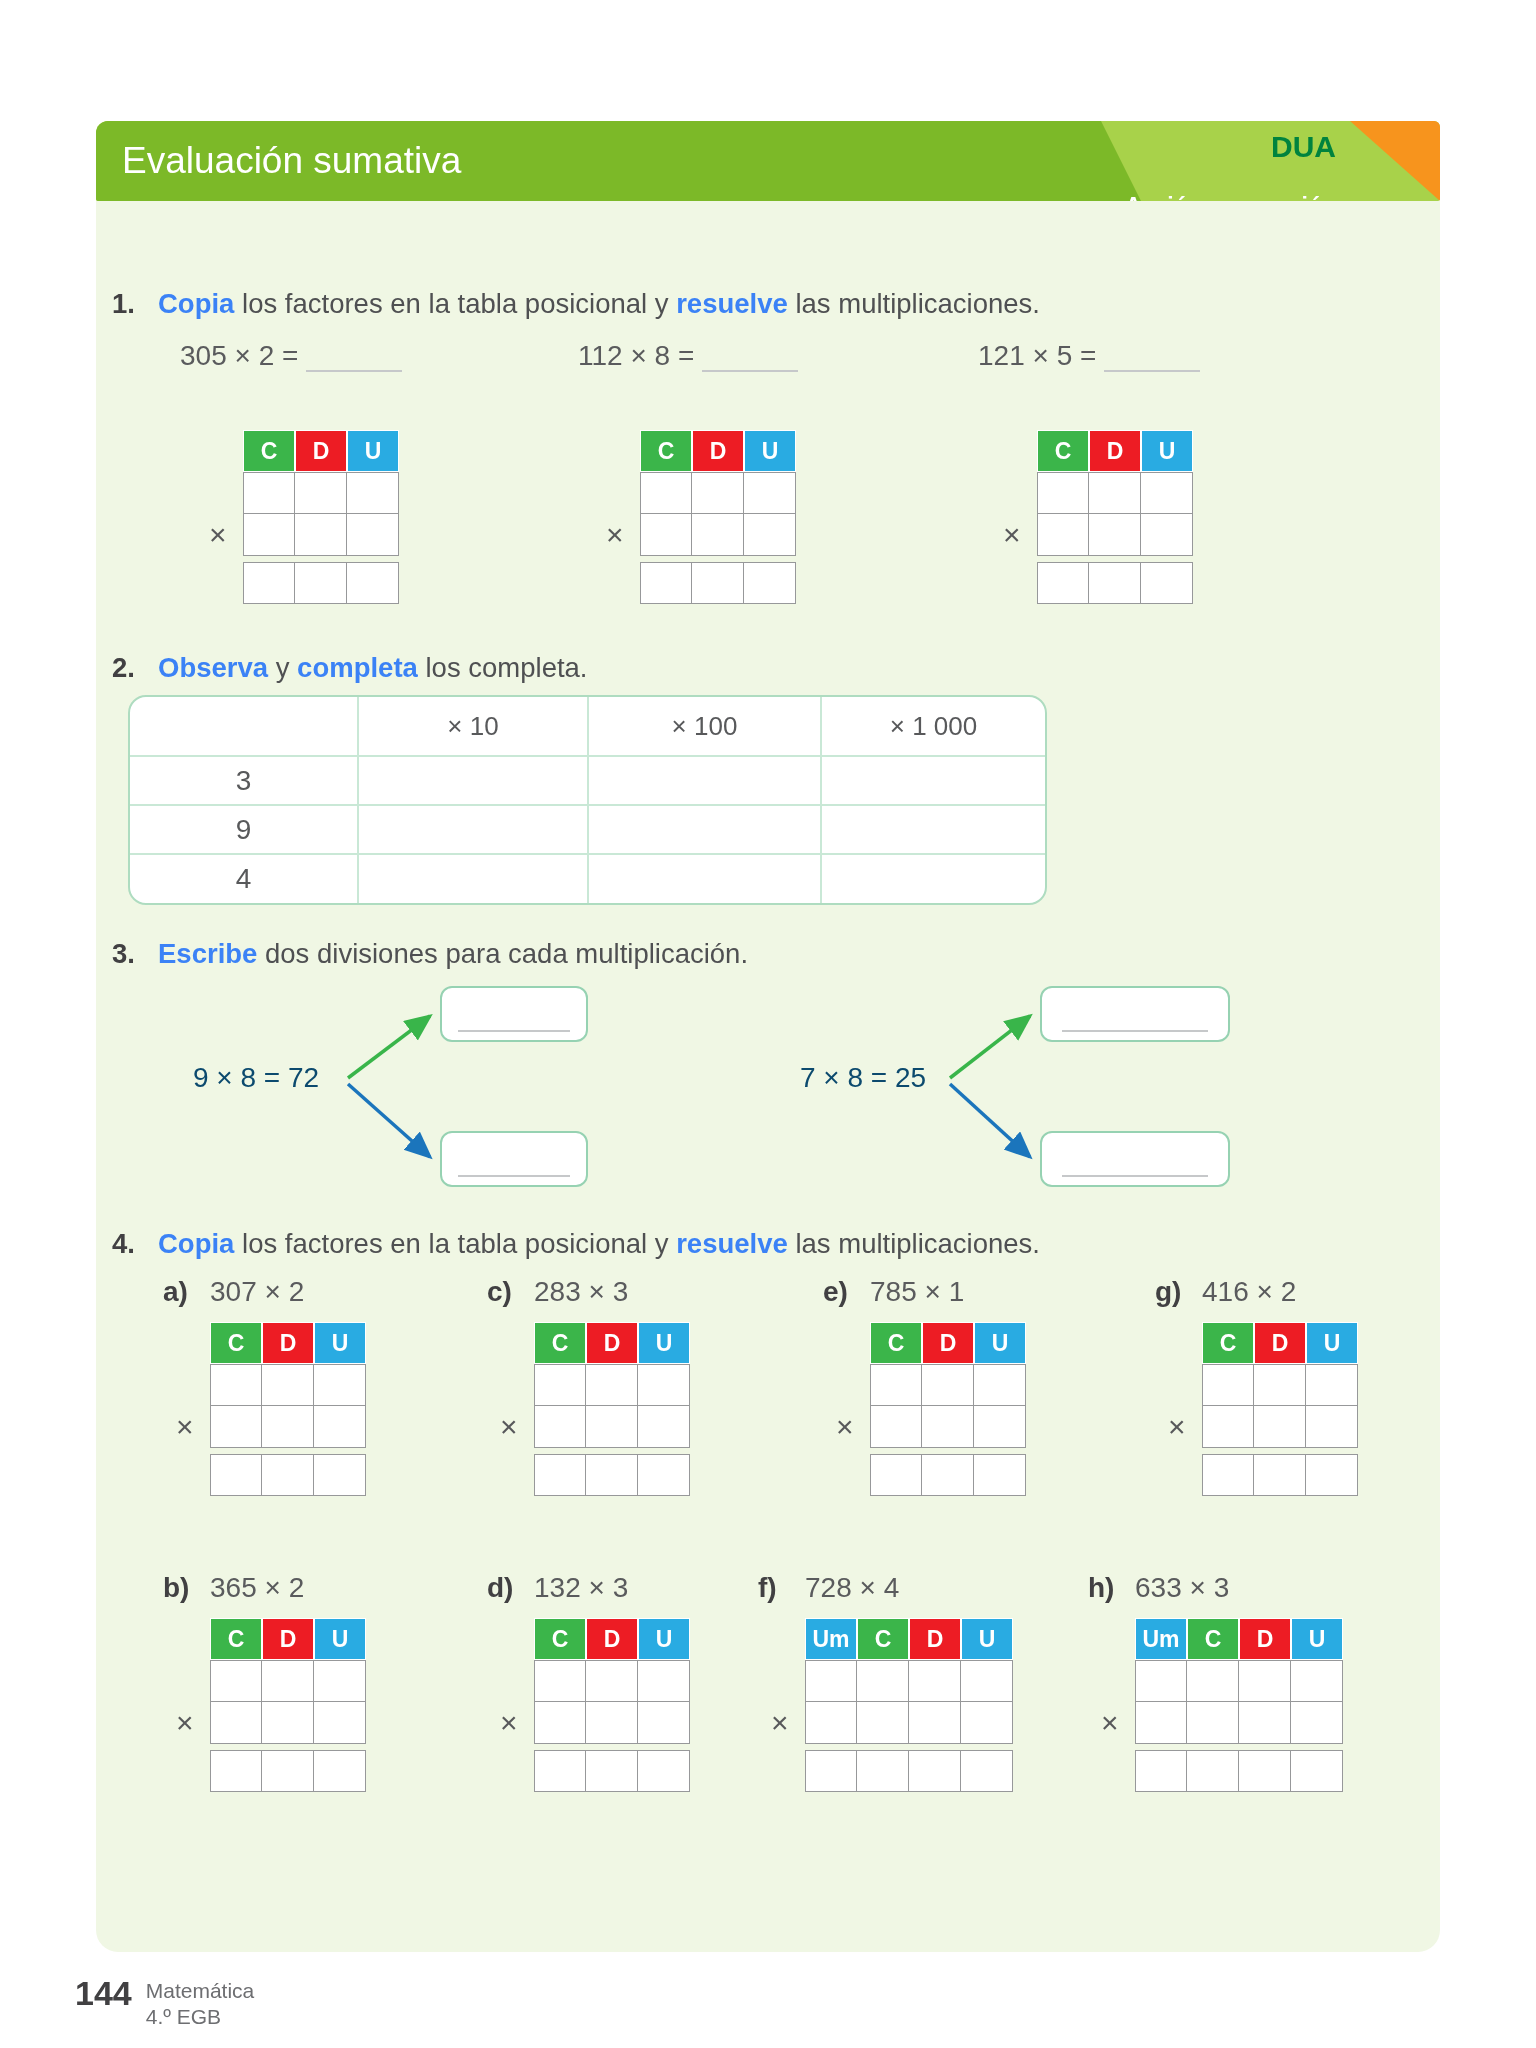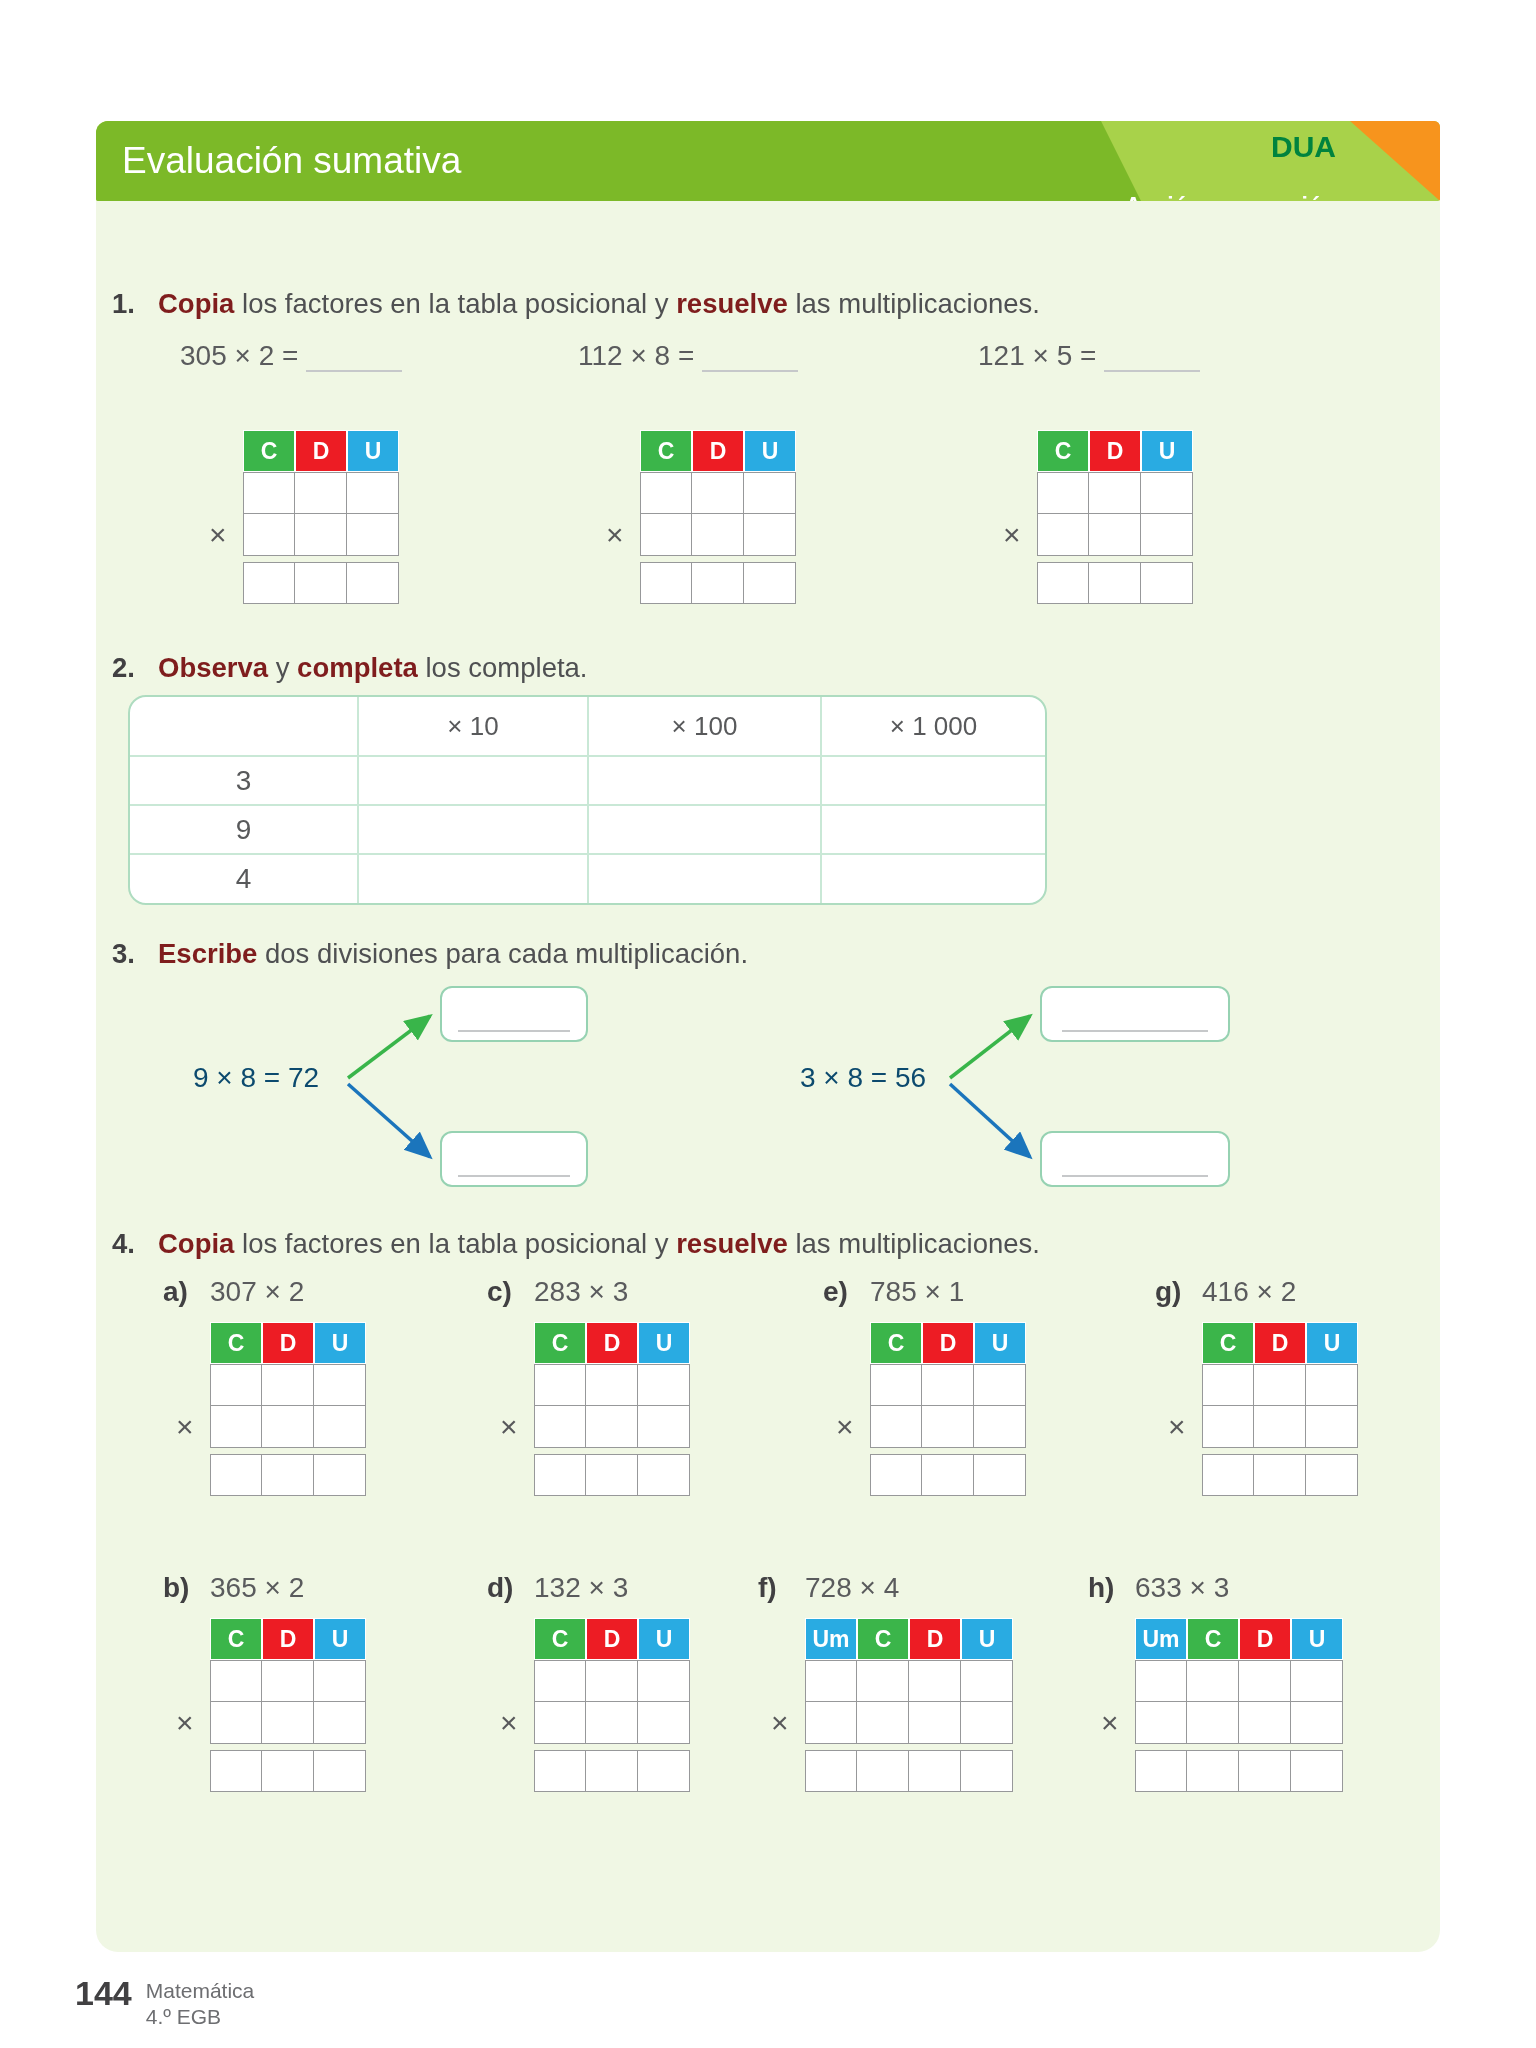--- a/index.html
+++ b/index.html
@@ -20,21 +20,21 @@
   .banner-orange { position:absolute; right:0; top:0; width:120px; height:80px;
                    background:#f7941d; clip-path:polygon(30px 0, 100% 0, 100% 100%); }
 
   
   .panel { position:absolute; left:96px; top:201px; width:1344px; height:1751px;
            background:#f0f7e4; border-radius:0 0 22px 22px; }
 
   
   .inst { position:absolute; left:112px; display:flex; font-size:27.5px; color:#4f5052; }
   .inst .num { font-weight:bold; color:#414042; min-width:46px; }
-  .inst b { color:#7f1d1d; }
+  .inst b { color:#3b82f6; }
 
   
   .prob { position:absolute; display:flex; align-items:flex-end; font-size:28px; color:#5a5b5d; }
   .ansline { display:inline-block; width:96px; height:30px; margin-left:8px;
              border-bottom:2.5px solid #c6c8ca; }
 
   
   .pt-wrap { position:absolute; }
   .pt-times { position:absolute; left:-34px; top:88px; font-size:30px; color:#58595b; }
   .pt-head { display:flex; }
@@ -241,21 +241,21 @@
     <line x1="8" y1="95" x2="90" y2="33" stroke="#39b54a" stroke-width="3.5" marker-end="url(#m-g1)"></line>
     <line x1="8" y1="101" x2="90" y2="174" stroke="#1b75bc" stroke-width="3.5" marker-end="url(#m-b1)"></line>
   </svg>
   <div class="ansbox" style="left:440px; top:986px; width:148px">
       <span class="boxline"></span>
     </div>
   <div class="ansbox" style="left:440px; top:1131px; width:148px">
       <span class="boxline"></span>
     </div>
 
-  <span class="equation" style="left:800px; top:1062px">3 × 8 = 56</span>
+  <span class="equation" style="left:800px; top:1062px">7 × 8 = 25</span>
   <svg class="ex3-svg" style="left:944px; top:983px" width="96" height="212" viewBox="0 0 96 212">
     <defs>
       <marker id="m-g2" markerWidth="9" markerHeight="9" refX="7" refY="3.5" orient="auto">
           <path d="M0,0 L8,3.5 L0,7 Z" fill="#39b54a"></path>
         </marker>
       <marker id="m-b2" markerWidth="9" markerHeight="9" refX="7" refY="3.5" orient="auto">
           <path d="M0,0 L8,3.5 L0,7 Z" fill="#1b75bc"></path>
         </marker>
     </defs>
     <line x1="6" y1="95" x2="86" y2="33" stroke="#39b54a" stroke-width="3.5" marker-end="url(#m-g2)"></line>

